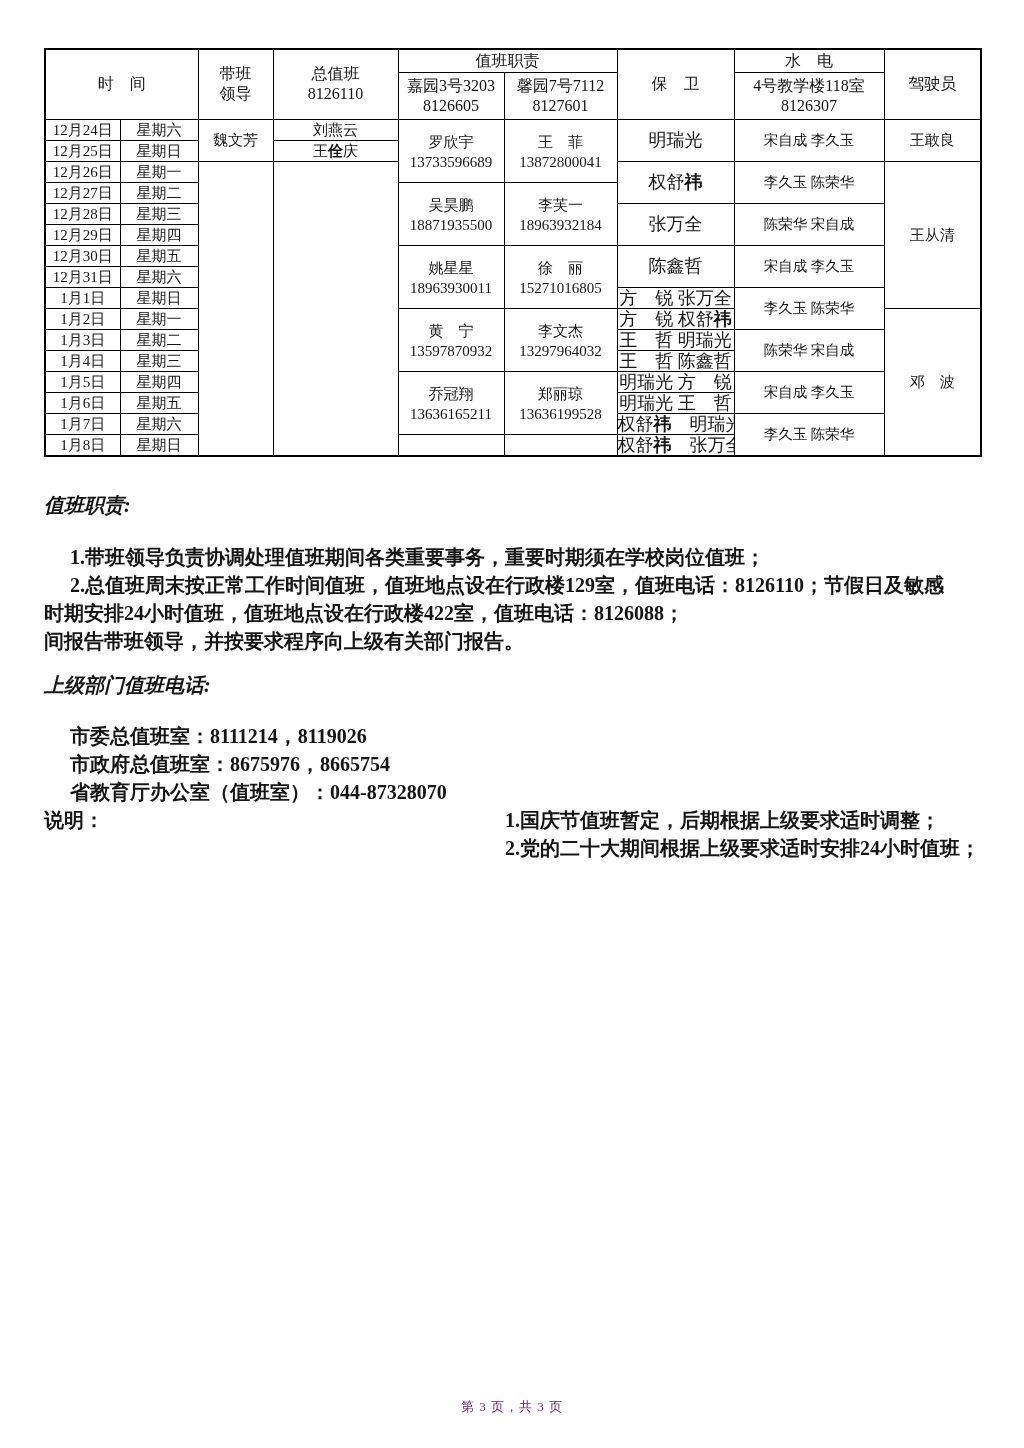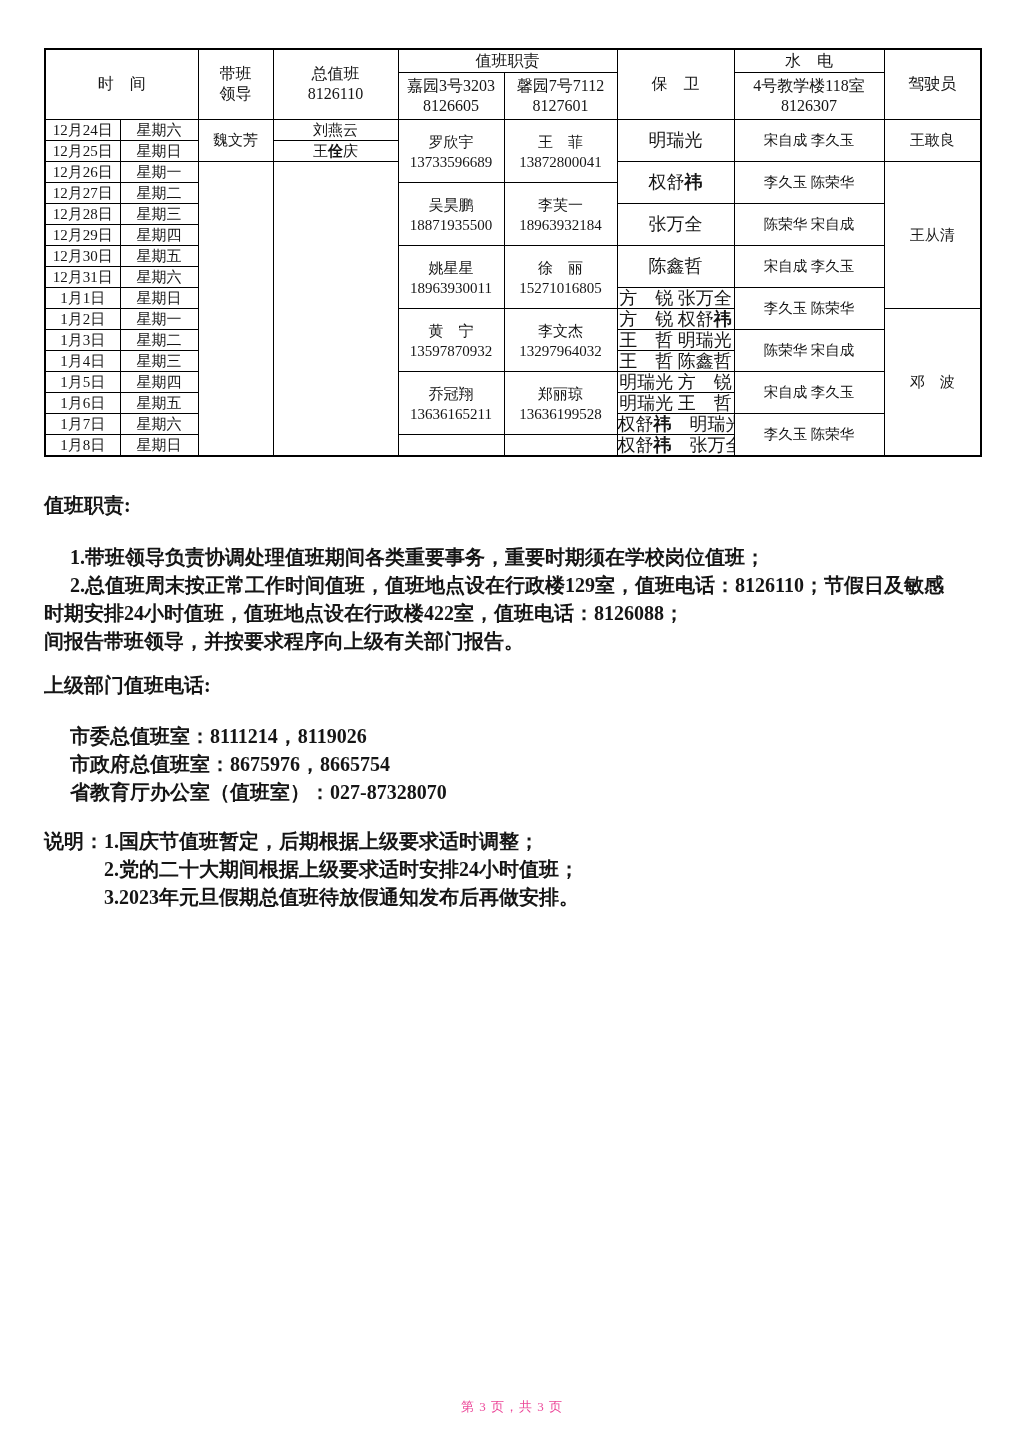--- a/index.html
+++ b/index.html
@@ -22,32 +22,32 @@
   tr.h2 { height:47px; }
   tbody tr { height:21px; }
   tbody td { font-size:15px; line-height:20px; }
   td.c-security { font-size:18px; }
   td.c-utility { font-size:14.5px; }
   .nm { font-size:15px; line-height:22px; }
   .ph { font-size:15px; line-height:18px; }
   .alt { font-family:"DejaVu Sans","Liberation Sans",sans-serif; font-weight:bold; }
 
   
-  .sec-heading { font-size:20px; font-weight:bold; line-height:28px; margin-top:34px; }
+  .sec-heading { font-size:20px; font-weight:bold; line-height:28px; margin-top:34px;font-style:italic; }
   .para-block { margin-top:24px; }
   .para-block.phones { margin-top:23px; }
   .sec-heading.phones { margin-top:16px; }
   .pline { font-size:20px; line-height:28px;font-weight:bold; }
   .pline.indent { padding-left:26px; }
-  .notes { margin-top:21px; display:flex; align-items:flex-start; }
+  .notes { display:flex; align-items:flex-start;justify-content:space-between; }
   .notes-label { font-size:20px; line-height:28px; font-weight:bold; white-space:pre; }
   .notes-items .pline { }
   .footer {
     position:absolute; top:1398px; left:0; width:1024px; text-align:center;
-    font-size:13px; letter-spacing:1px; color:#ec4899;
+    font-size:13px; letter-spacing:1px; color:#701a75;
   }
 </style>
 </head>
 <body>
 
 <div class="page">
   <div class="content">
 
     <table class="roster">
       <colgroup>
@@ -235,27 +235,26 @@
         <div class="pline indent">1.带班领导负责协调处理值班期间各类重要事务，重要时期须在学校岗位值班；</div>
         <div class="pline indent">2.总值班周末按正常工作时间值班，值班地点设在行政楼129室，值班电话：8126110；节假日及敏感</div>
         <div class="pline">时期安排24小时值班，值班地点设在行政楼422室，值班电话：8126088；</div>
         <div class="pline">间报告带班领导，并按要求程序向上级有关部门报告。</div>
       </div>
 
     <div class="sec-heading phones">上级部门值班电话:</div>
     <div class="para-block phones" id="phones-lines">
         <div class="pline indent">市委总值班室：8111214，8119026</div>
         <div class="pline indent">市政府总值班室：8675976，8665754</div>
-        <div class="pline indent">省教育厅办公室（值班室）：027-87328070</div>
+        <div class="pline indent">省教育厅办公室（值班室）：044-87328070</div>
       </div>
 
     <div class="notes">
       <span class="notes-label">说明：</span>
       <div class="notes-items" id="notes-items">
           <div class="pline">1.国庆节值班暂定，后期根据上级要求适时调整；</div>
           <div class="pline">2.党的二十大期间根据上级要求适时安排24小时值班；</div>
-          <div class="pline">3.2023年元旦假期总值班待放假通知发布后再做安排。</div>
         </div>
     </div>
   </div>
 
   <div class="footer">第 3 页，共 3 页</div>
 </div>
 
 </body></html>

